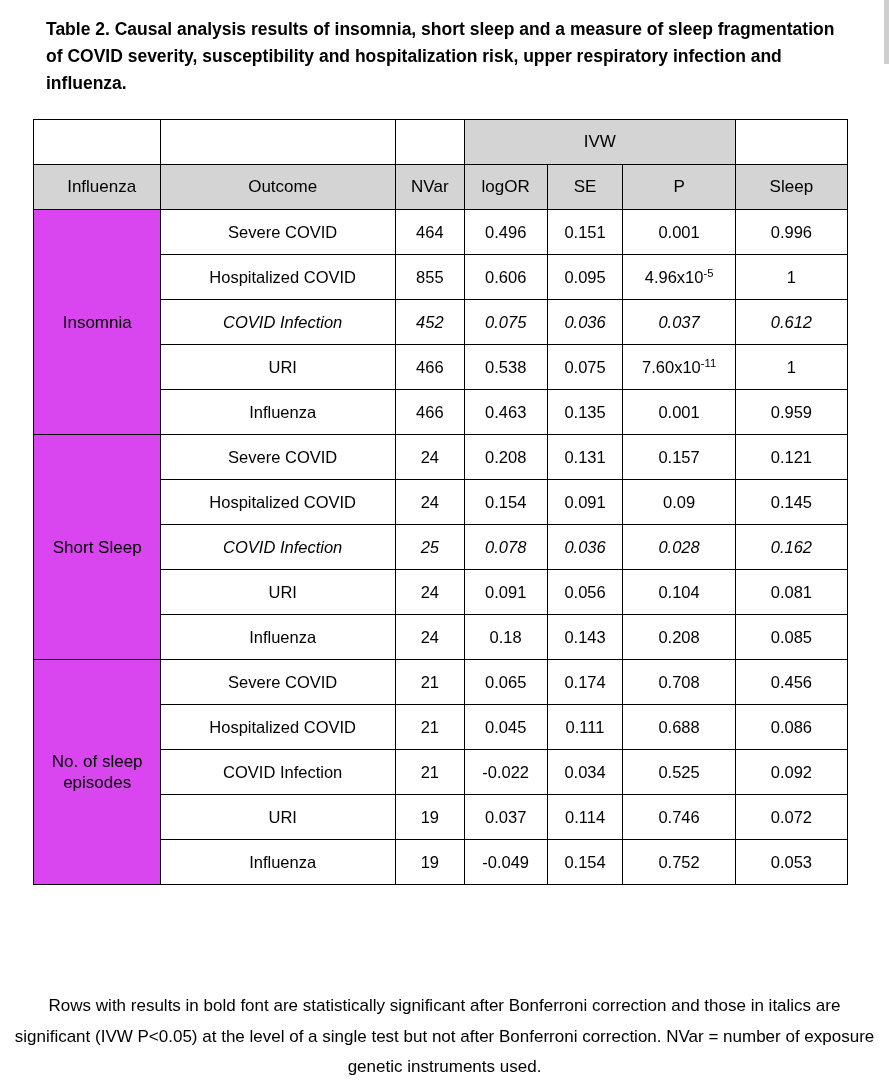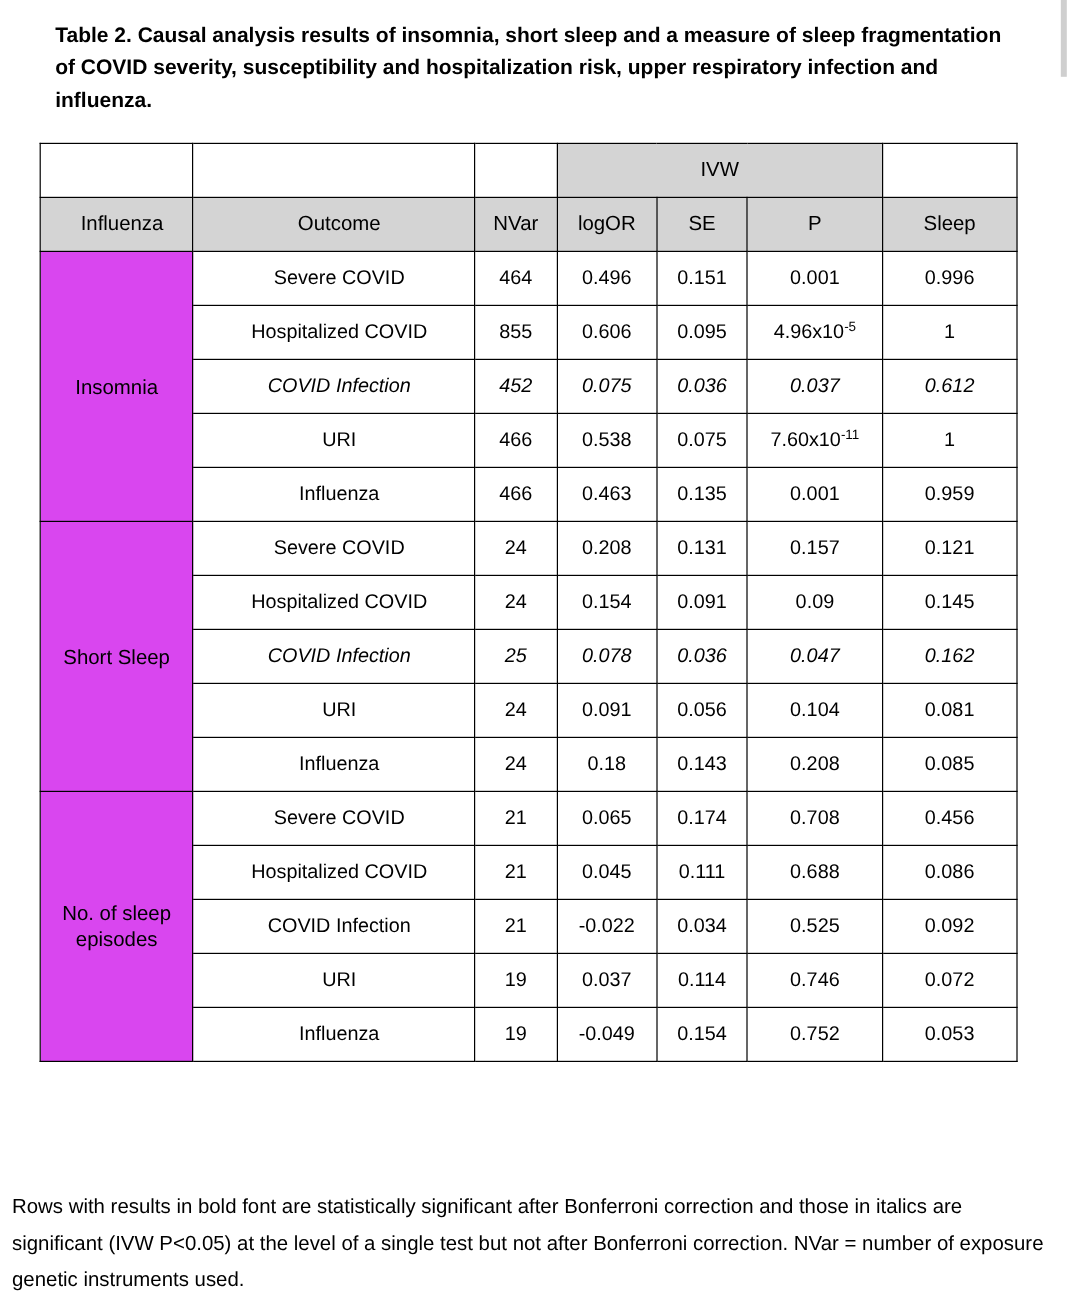--- a/index.html
+++ b/index.html
@@ -69,21 +69,21 @@
     line-height: 1.25;
   }
   .bold-row td { font-weight: bold; }
   .italic-row td { font-style: italic; }
   .footer {
     position: absolute;
     left: 0;
     right: 0;
     bottom: 8px;
     font-size: 17px;
-    text-align: left;
+    text-align: center;
     line-height: 1.8;
     padding: 0 10px;
     box-sizing: border-box;
   }
   .col-exposure { width: 126px; }
   .col-outcome { width: 232px; }
   .col-nvar { width: 68px; }
   .col-logor { width: 82px; }
   .col-se { width: 75px; }
   .col-p { width: 111px; }
@@ -191,21 +191,21 @@
             <td>0.154</td>
             <td>0.091</td>
             <td>0.09</td>
             <td>0.145</td>
           </tr>
           <tr class="italic-row">
             <td class="left-align">COVID Infection</td>
             <td>25</td>
             <td>0.078</td>
             <td>0.036</td>
-            <td>0.047</td>
+            <td>0.028</td>
             <td>0.162</td>
           </tr>
           <tr>
             <td class="left-align">URI</td>
             <td>24</td>
             <td>0.091</td>
             <td>0.056</td>
             <td>0.104</td>
             <td>0.081</td>
           </tr>

